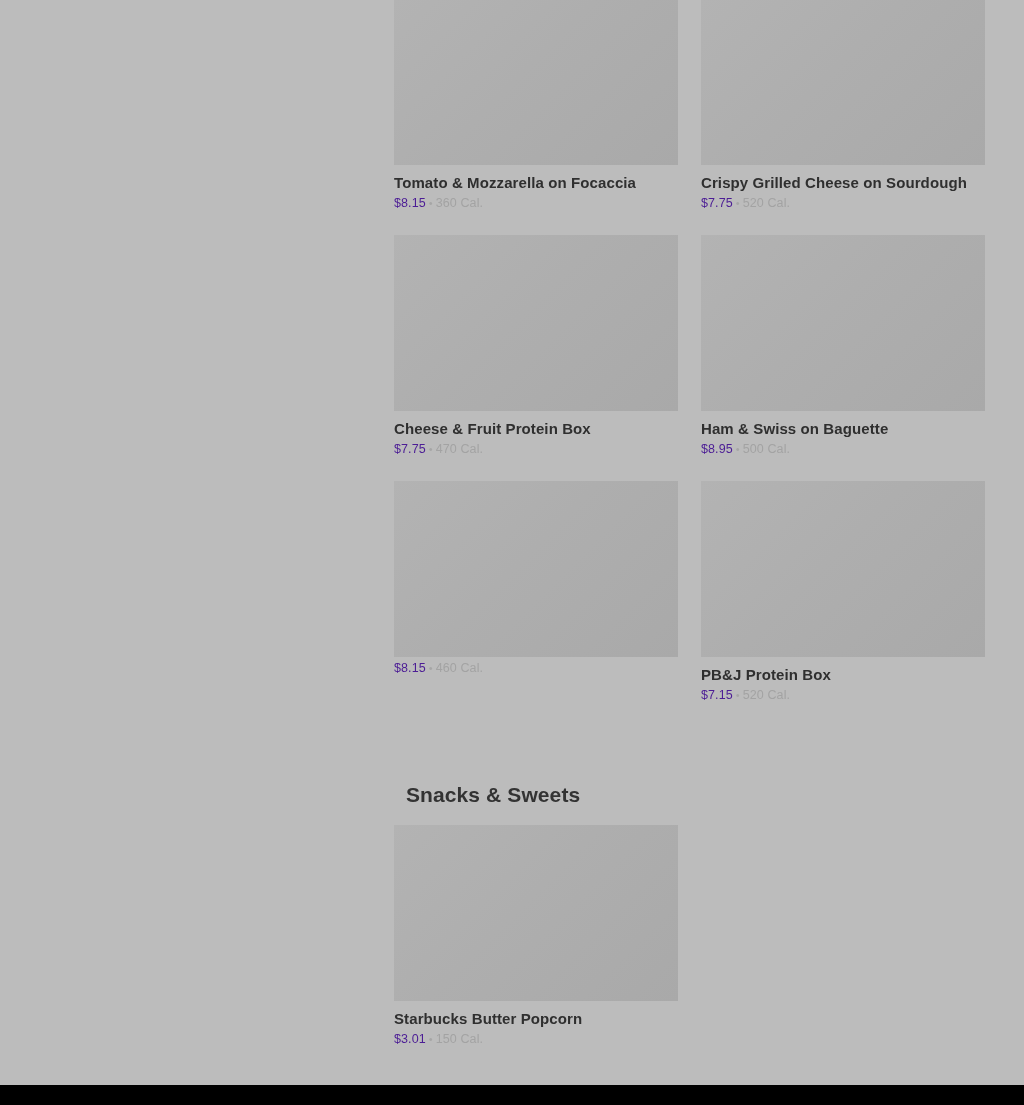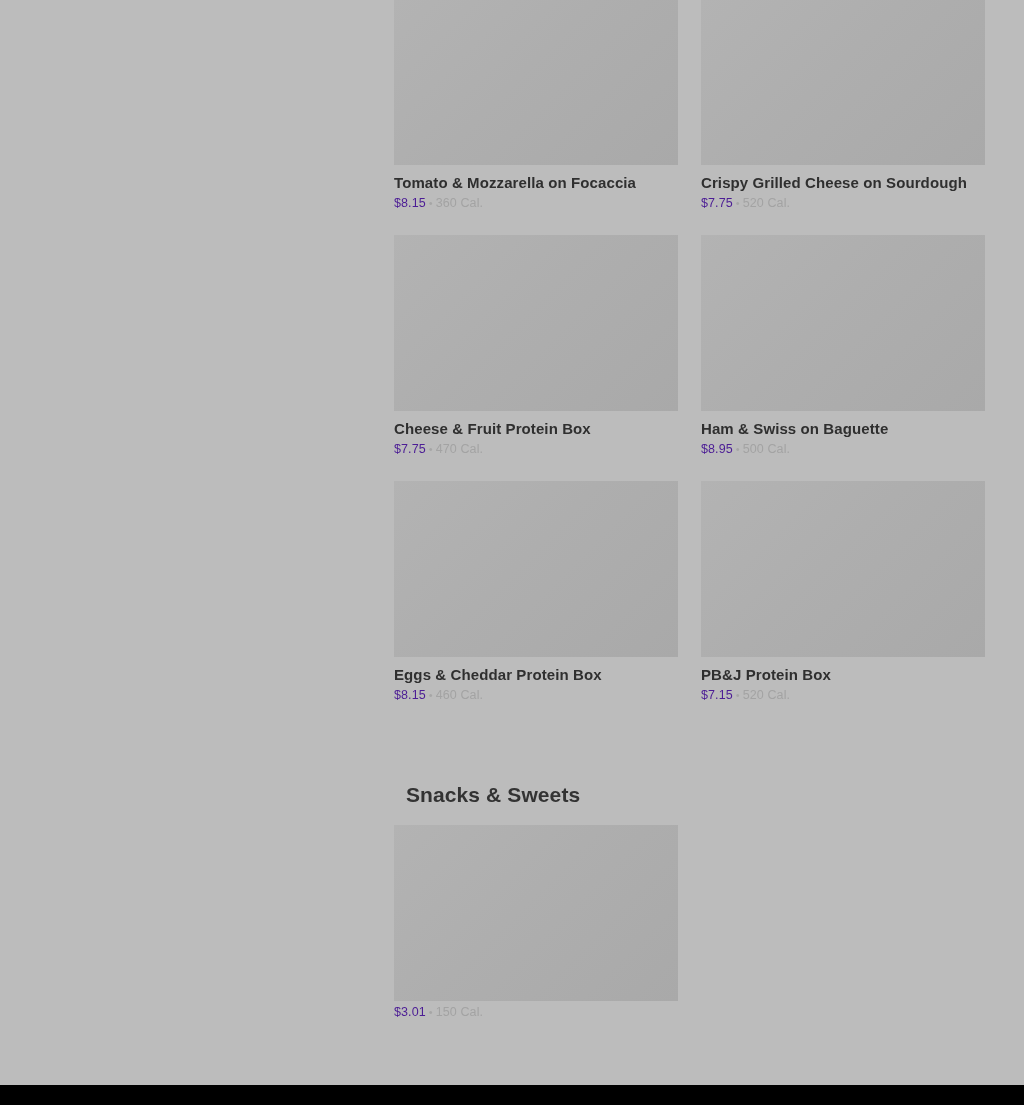--- a/index.html
+++ b/index.html
@@ -145,41 +145,41 @@
     <div class="card">
       <div class="card-thumb"></div>
       <div class="card-title">Ham &amp; Swiss on Baguette</div>
       <div class="card-meta">
         <span class="price">$8.95</span><span class="dot">•</span><span class="cal">500 Cal.</span>
       </div>
     </div>
 
     <div class="card">
       <div class="card-thumb"></div>
-      <div class="card-title">Eggs &amp; Cheddar Protein Box</div>
       <div class="card-meta">
         <span class="price">$8.15</span><span class="dot">•</span><span class="cal">460 Cal.</span>
       </div>
     </div>
 
     <div class="card">
       <div class="card-thumb"></div>
       <div class="card-title">PB&amp;J Protein Box</div>
       <div class="card-meta">
         <span class="price">$7.15</span><span class="dot">•</span><span class="cal">520 Cal.</span>
       </div>
     </div>
 
   </div>
 
   <div class="section-heading">Snacks &amp; Sweets</div>
 
   <div class="grid">
     <div class="card">
       <div class="card-thumb"></div>
+      <div class="card-title">Starbucks Butter Popcorn</div>
       <div class="card-meta">
         <span class="price">$3.01</span><span class="dot">•</span><span class="cal">150 Cal.</span>
       </div>
     </div>
   </div>
 
 </div>
 
 <div class="bottom-bar"></div>
 

